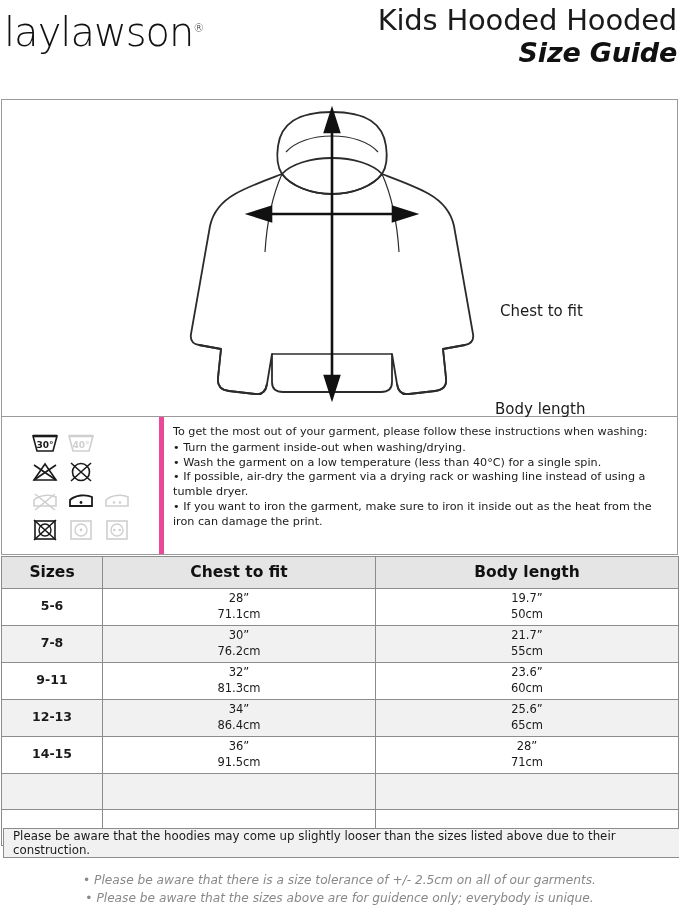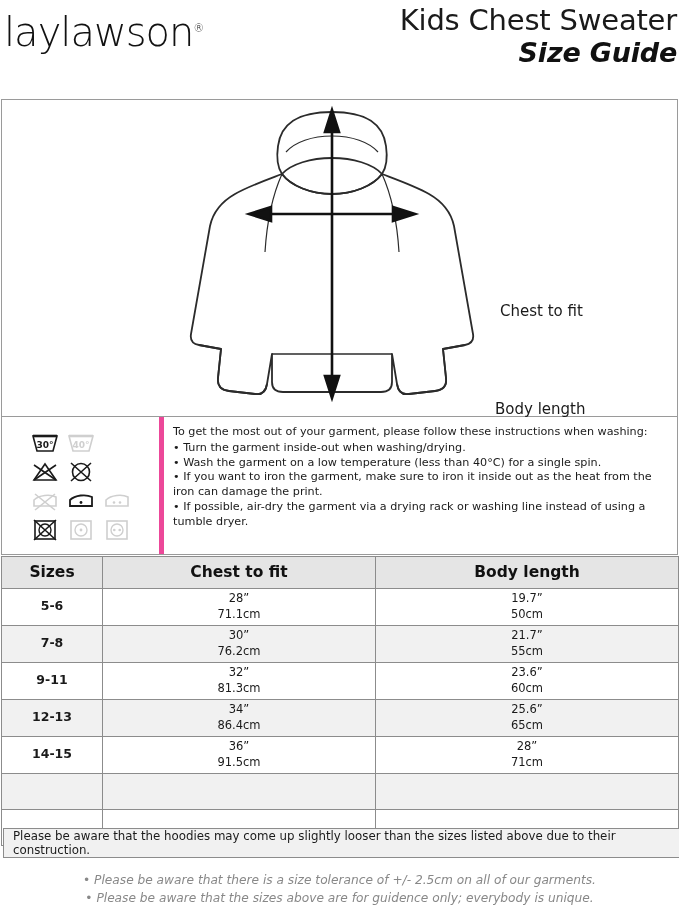--- a/index.html
+++ b/index.html
@@ -126,21 +126,21 @@
   }
 </style>
 </head>
 <body>
 
 <div class="page">
 
   <div class="header">
     <div class="logo"><span>laylawson</span><span class="reg">®</span></div>
     <div class="title-block">
-      <div class="title-main">Kids Chest Sweater</div>
+      <div class="title-main">Kids Hooded Hooded</div>
       <div class="title-sub">Size Guide</div>
     </div>
   </div>
 
   <div class="illus-panel">
     <svg class="hoodie" width="310" height="300" viewBox="0 0 310 300">
       <g fill="#ffffff" stroke="#2b2b2b" stroke-width="1.8" stroke-linejoin="round">
 
         <path d="M101,44 C104,22 120,10 155,10 C190,10 206,22 209,44
                  C211,58 209,66 205,72 C196,62 176,56 155,56
@@ -245,22 +245,22 @@
           <circle cx="12.3" cy="12" r="1.3" fill="#cfcfcf"></circle>
           <circle cx="17.7" cy="12" r="1.3" fill="#cfcfcf"></circle>
         </svg>
 
       </div>
     </div>
     <div class="wash-text">
       <div class="wash-intro">To get the most out of your garment, please follow these instructions when washing:</div>
       <div class="wash-bullet">• Turn the garment inside-out when washing/drying.</div>
       <div class="wash-bullet">• Wash the garment on a low temperature (less than 40°C) for a single spin.</div>
+      <div class="wash-bullet">• If possible, air-dry the garment via a drying rack or washing line instead of using a tumble dryer.</div>
       <div class="wash-bullet">• If you want to iron the garment, make sure to iron it inside out as the heat from the iron can damage the print.</div>
-      <div class="wash-bullet">• If possible, air-dry the garment via a drying rack or washing line instead of using a tumble dryer.</div>
     </div>
   </div>
 
   <table class="size-table">
     <colgroup>
         <col class="c1">
         <col class="c2">
         <col class="c3">
       </colgroup>
     <thead>

